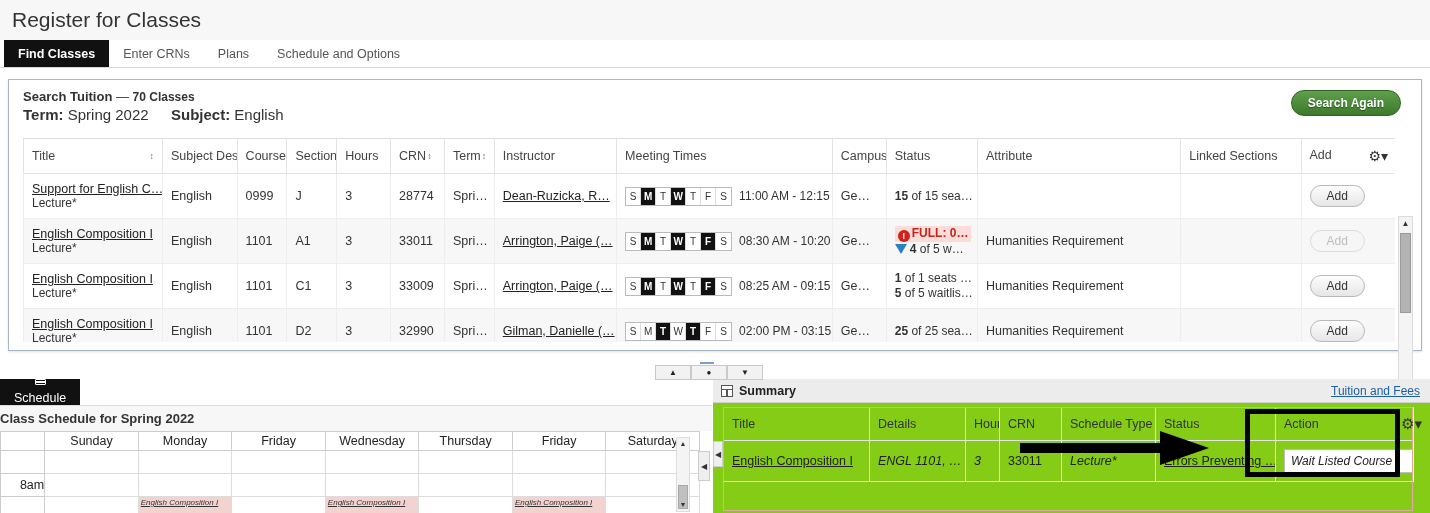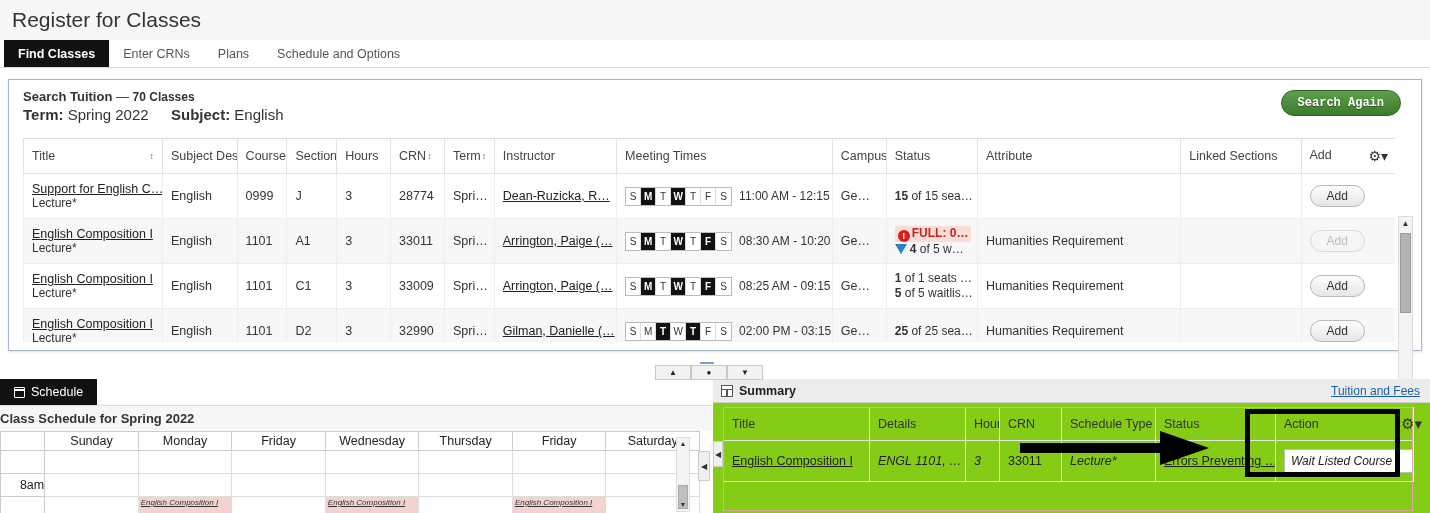--- a/index.html
+++ b/index.html
@@ -42,21 +42,20 @@
   .rh-line2 { font-size:15px; margin-top:2px; }
   .rh-line2 b { font-weight:bold; }
   .rh-line2 .sep { display:inline-block; width:14px; }
   .search-again {
     position:absolute; right:20px; top:10px;
     background:linear-gradient(#5f9e4a,#3c7a2c);
     border:1px solid #2f6322; border-radius:13px;
     color:#fff; font-size:12px; font-weight:bold;
     padding:5px 16px; cursor:pointer;
     text-shadow:0 1px 1px rgba(0,0,0,.4);
-    font-family:Liberation Mono, monospace;
   }
 
   
   .tbl-wrap { position:absolute; left:14px; right:26px; top:58px; bottom:8px; overflow:hidden; }
   table.results { border-collapse:collapse; table-layout:fixed; width:1374px; }
   table.results th {
     font-weight:400; font-size:12.5px; color:#444; text-align:left;
     padding:9px 8px; border:1px solid #e3e3e3; border-top:1px solid #ddd;
     background:#fff; height:32px; overflow:hidden; white-space:nowrap;
     position:relative;
@@ -130,21 +129,21 @@
   
   .sched {
     position:absolute; left:0; top:379px; width:712px; height:134px;
     background:#fff; overflow:hidden;
   }
   .sched-tabs { display:flex; height:27px; border-bottom:1px solid #ddd; }
   .sched-tabs .st {
     display:flex; align-items:center; gap:6px; padding:0 14px;
     font-size:12.5px; color:#555; cursor:pointer;
   }
-  .sched-tabs .st.active { background:#111; color:#fff; }
+  .sched-tabs .st.active { background:#111; color:#fff;flex-direction:column; }
   .i-cal { display:inline-block; width:11px; height:11px; border:1.5px solid currentColor; border-radius:1px; position:relative;}
   .i-cal:before{content:"";position:absolute;left:-1px;right:-1px;top:1px;height:2px;background:currentColor;}
   .i-list { display:inline-block; width:12px; height:11px; position:relative;}
   .i-list i{position:absolute;left:4px;right:0;height:2px;background:currentColor;}
   .i-list i:nth-child(1){top:0}.i-list i:nth-child(2){top:4px}.i-list i:nth-child(3){top:8px}
   .i-list b{position:absolute;left:0;width:2px;height:2px;background:currentColor;}
   .i-list b:nth-child(4){top:0}.i-list b:nth-child(5){top:4px}.i-list b:nth-child(6){top:8px}
 
   .sched-title { font-size:13px; font-weight:bold; padding:5px 0 5px 0; background:#f7f7f7; padding-left:0;}
   table.cal { border-collapse:collapse; table-layout:fixed; width:700px; }

